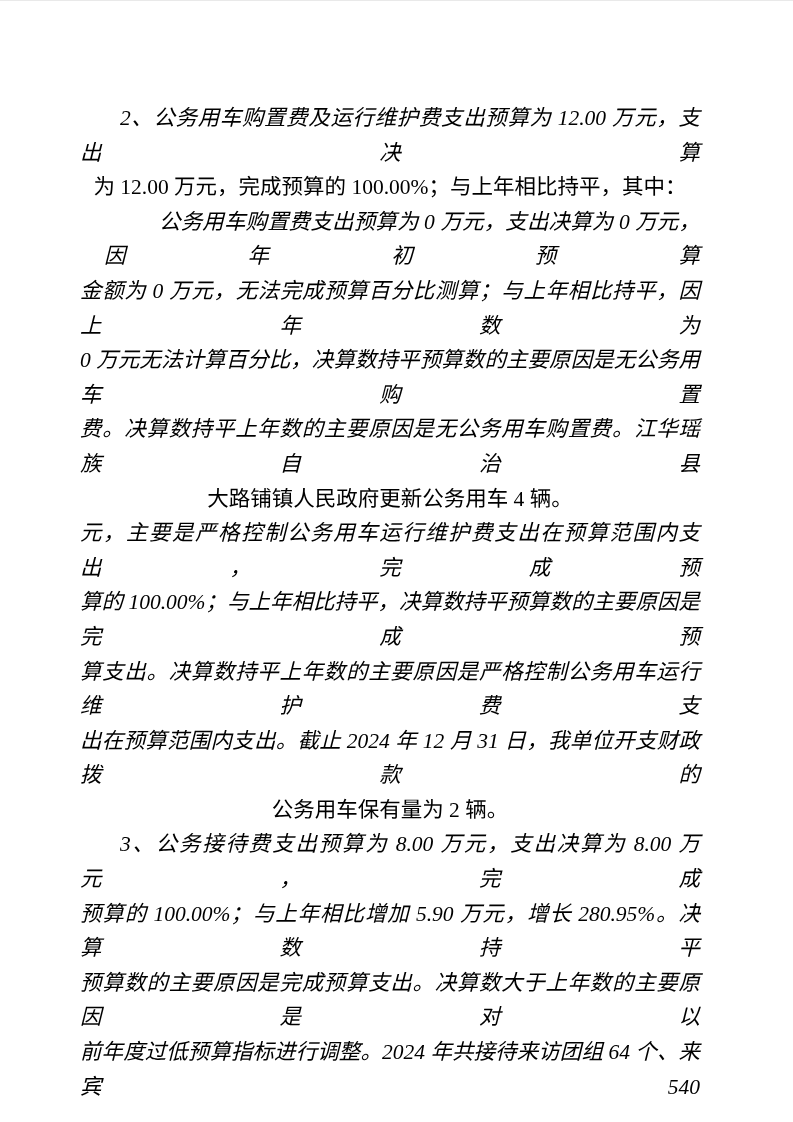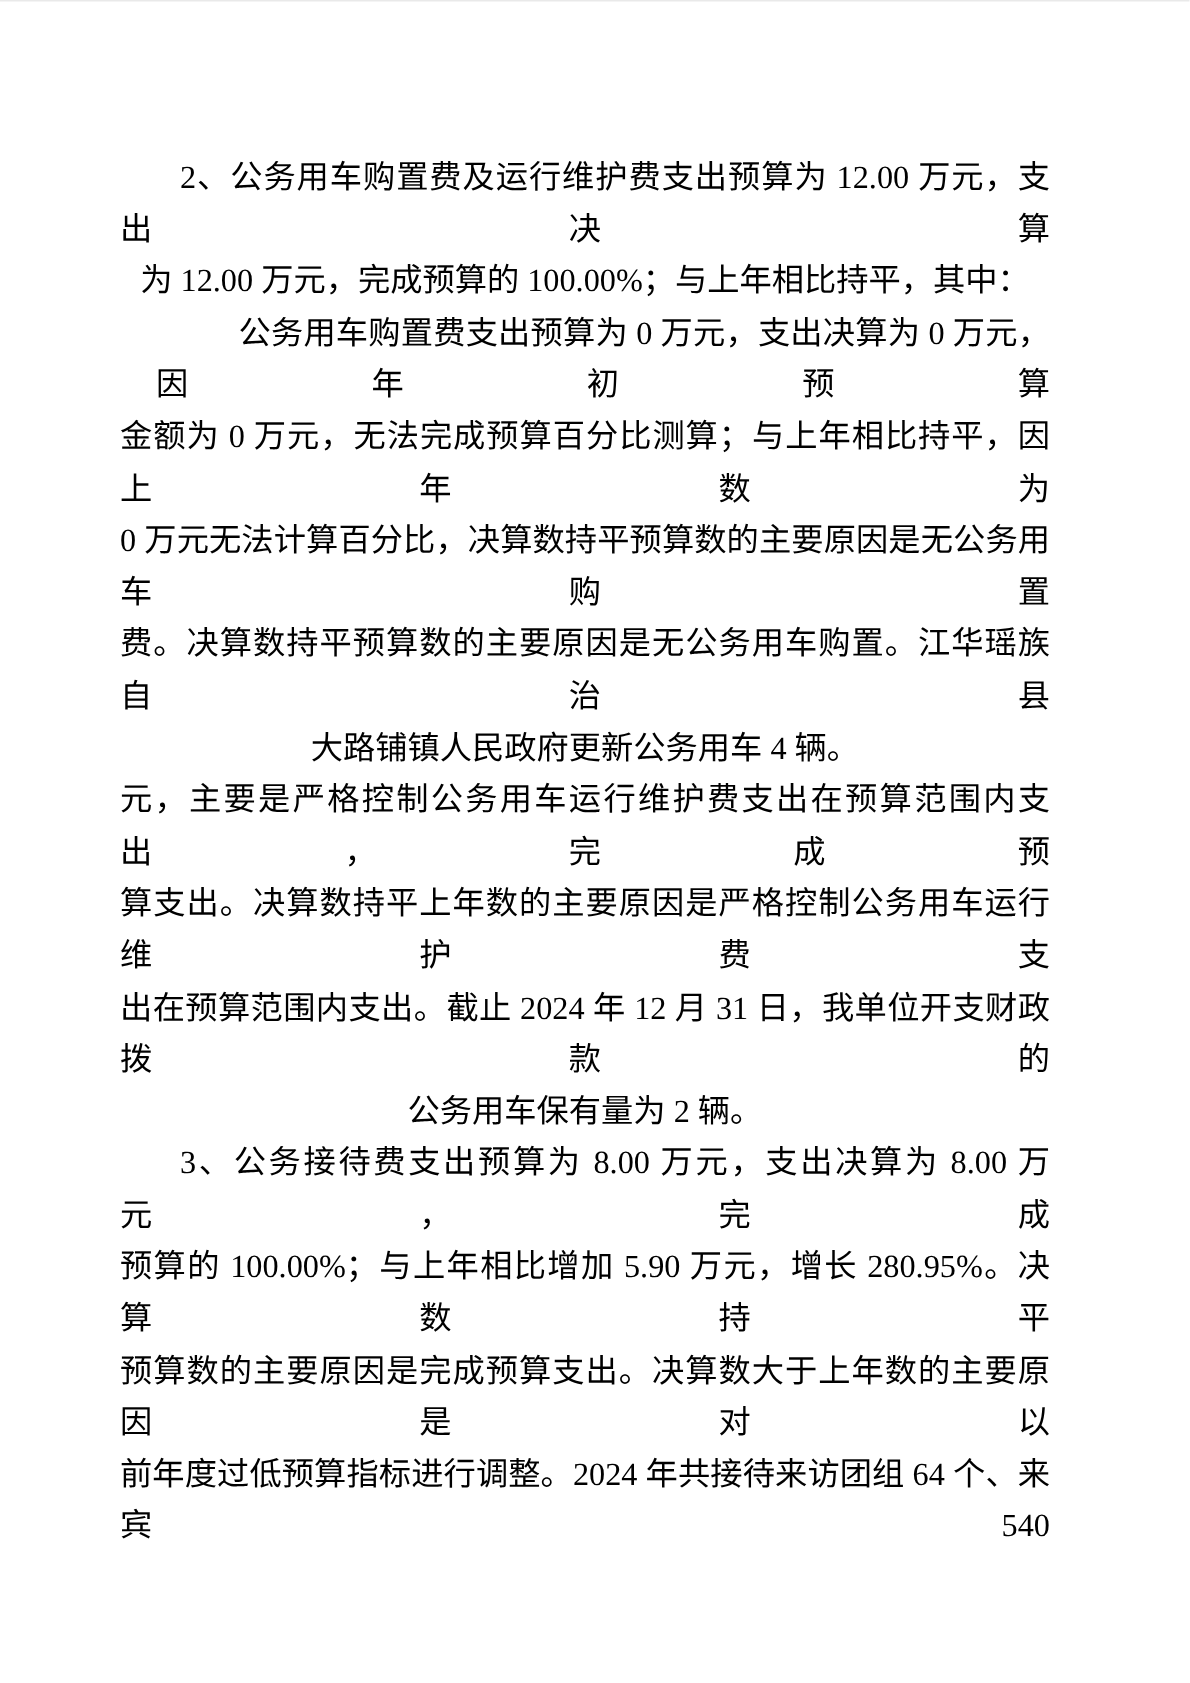--- a/index.html
+++ b/index.html
@@ -39,20 +39,21 @@
   }
   .block { margin: 0; }
   .line {
     min-height: 34.6px;
     text-align: center;
   }
   
   .fill {
     text-align: justify;
     text-align-last: justify;
+    font-style: italic;
   }
   
   .indent-num  { text-indent: 40px; }
   .indent-wide { text-indent: 55px; margin-left: 24px; }
 </style>
 </head>
 <body>
 
 <div class="page">
   <div class="page-top-edge"></div>
@@ -61,26 +62,27 @@
 
     <div class="block">
       <div class="line fill indent-num">2、公务用车购置费及运行维护费支出预算为 12.00 万元，支出决算</div>
       <div class="line">为 12.00 万元，完成预算的 100.00%；与上年相比持平，其中：</div>
     </div>
 
     <div class="block">
       <div class="line fill indent-wide">公务用车购置费支出预算为 0 万元，支出决算为 0 万元，因年初预算</div>
       <div class="line fill">金额为 0 万元，无法完成预算百分比测算；与上年相比持平，因上年数为</div>
       <div class="line fill">0 万元无法计算百分比，决算数持平预算数的主要原因是无公务用车购置</div>
-      <div class="line fill">费。决算数持平预算数的主要原因是无公务用车购置。江华瑶族自治县</div>
+      <div class="line fill">费。决算数持平上年数的主要原因是无公务用车购置费。江华瑶族自治县</div>
       <div class="line">大路铺镇人民政府更新公务用车 4 辆。</div>
     </div>
 
     <div class="block">
       <div class="line fill">元，主要是严格控制公务用车运行维护费支出在预算范围内支出，完成预</div>
+      <div class="line fill">算的 100.00%；与上年相比持平，决算数持平预算数的主要原因是完成预</div>
       <div class="line fill">算支出。决算数持平上年数的主要原因是严格控制公务用车运行维护费支</div>
       <div class="line fill">出在预算范围内支出。截止 2024 年 12 月 31 日，我单位开支财政拨款的</div>
       <div class="line">公务用车保有量为 2 辆。</div>
     </div>
 
     <div class="block">
       <div class="line fill indent-num">3、公务接待费支出预算为 8.00 万元，支出决算为 8.00 万元，完成</div>
       <div class="line fill">预算的 100.00%；与上年相比增加 5.90 万元，增长 280.95%。决算数持平</div>
       <div class="line fill">预算数的主要原因是完成预算支出。决算数大于上年数的主要原因是对以</div>
       <div class="line fill">前年度过低预算指标进行调整。2024 年共接待来访团组 64 个、来宾 540</div>

